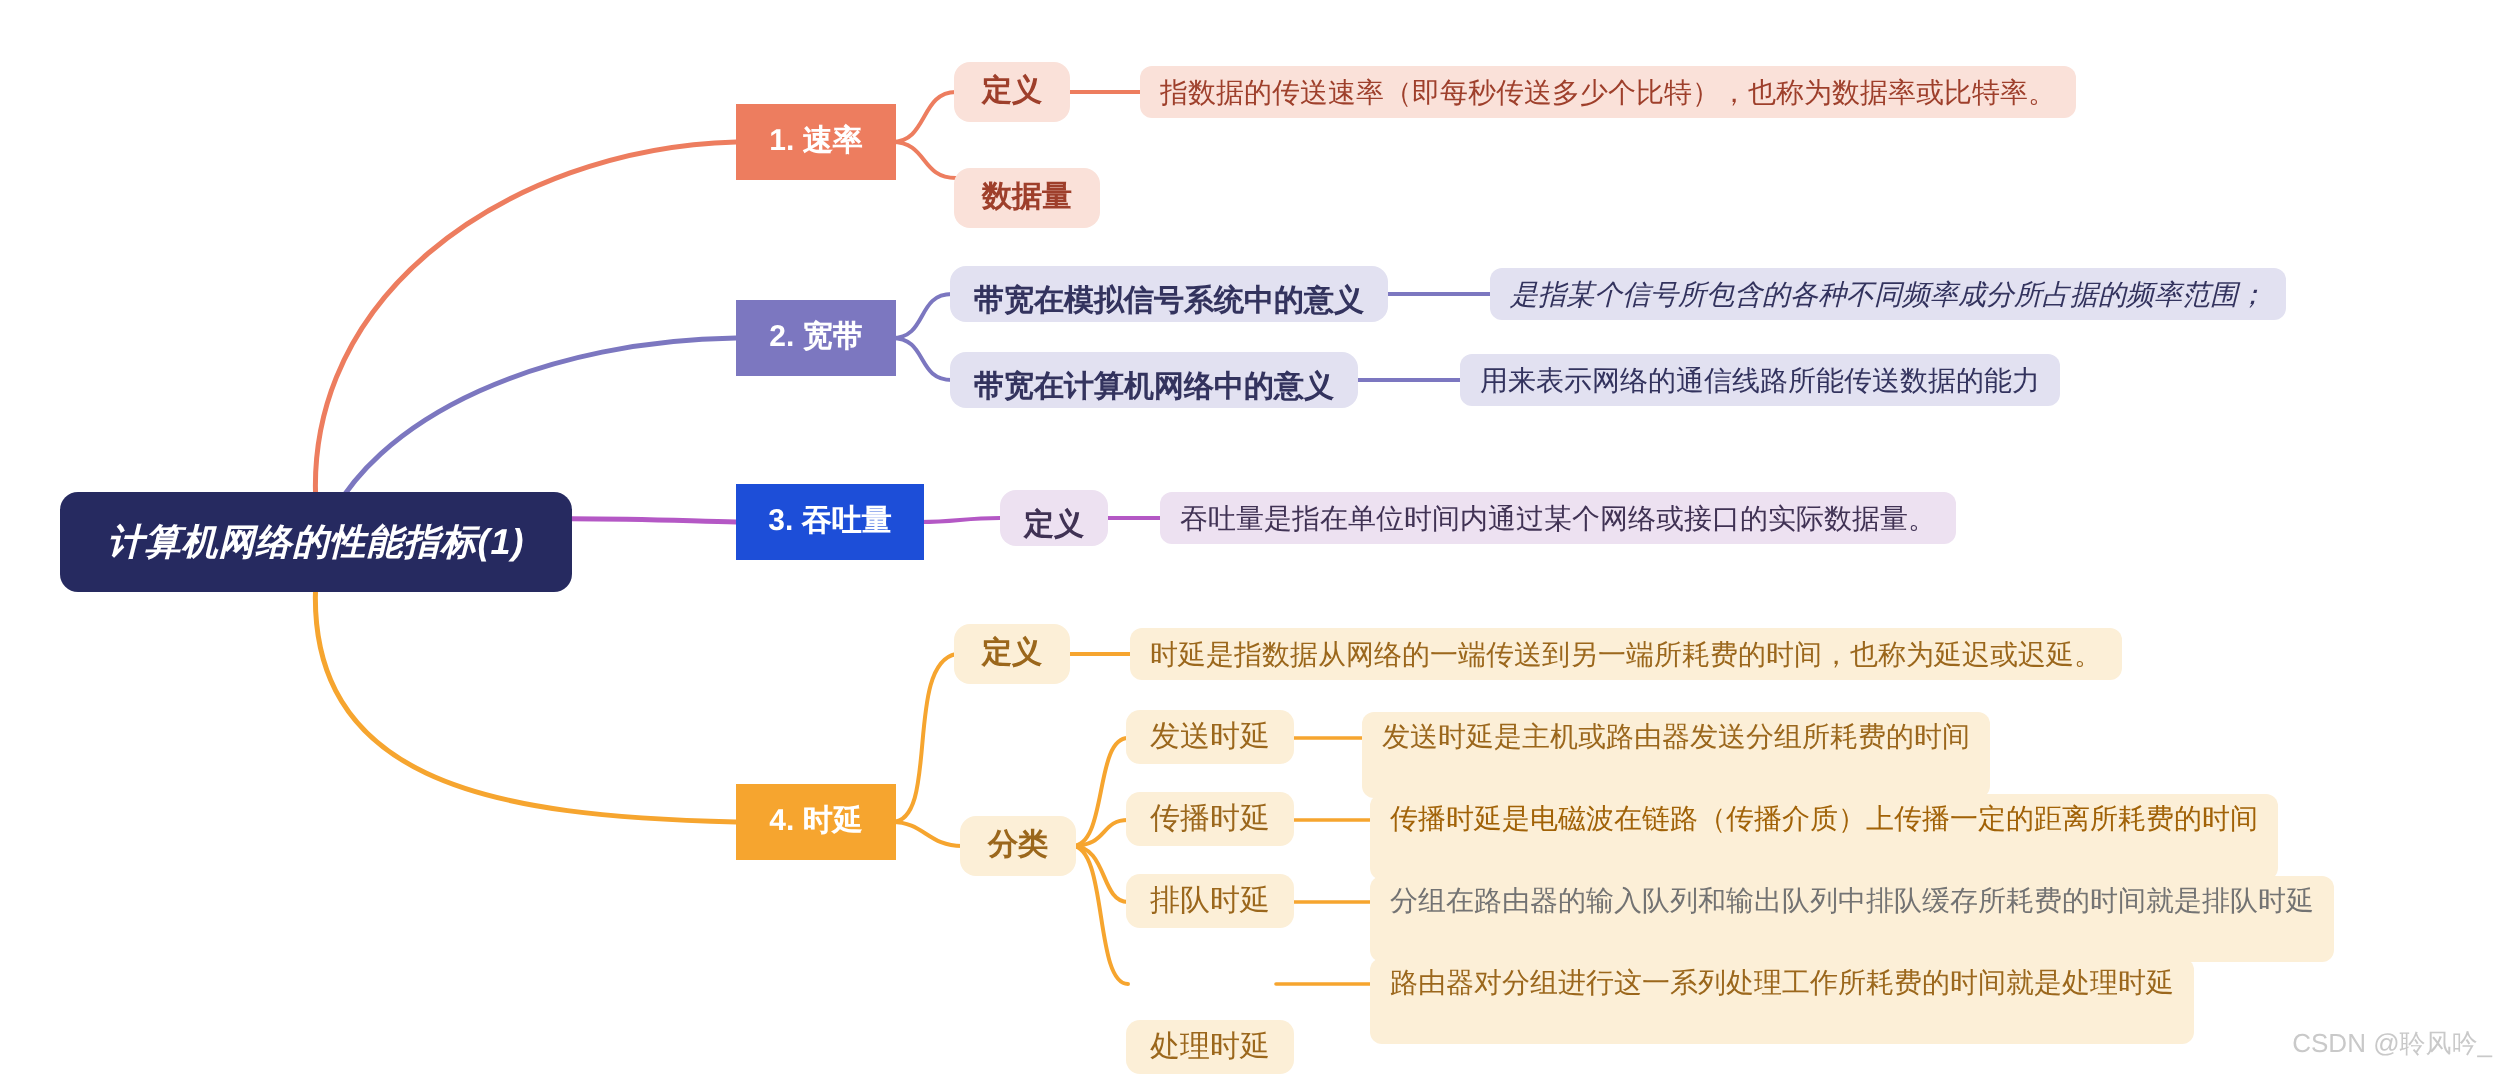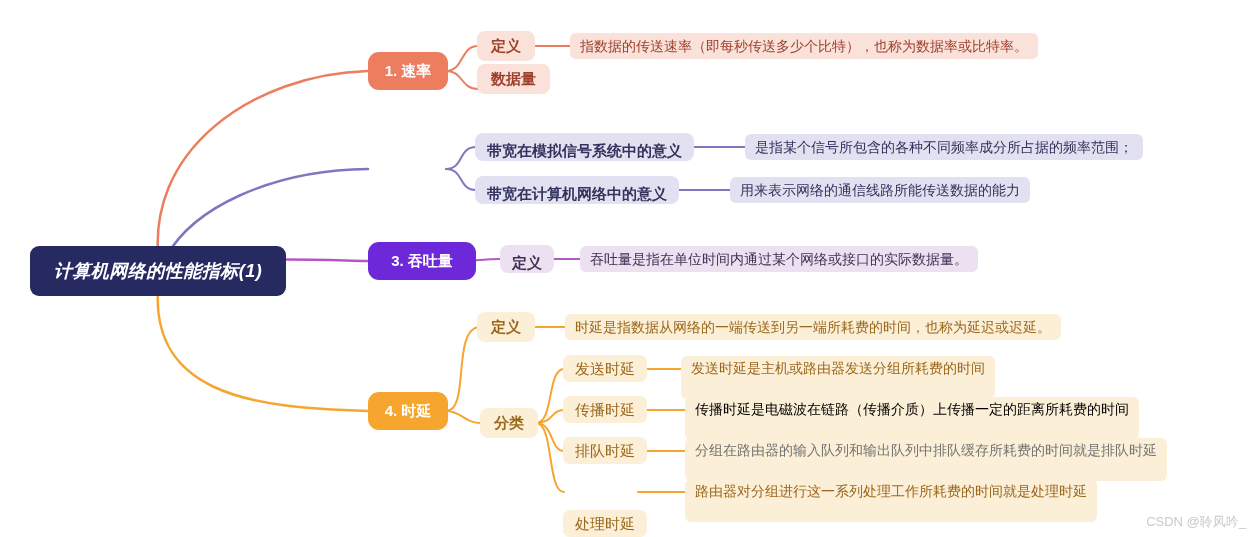--- a/index.html
+++ b/index.html
@@ -8,21 +8,21 @@
     font-family:"Liberation Sans","DejaVu Sans",sans-serif;overflow:hidden;
   }
   #edges{position:absolute;left:0;top:0;width:1256px;height:537px;}
   #edges path{fill:none;stroke-linecap:round;}
   .node{position:absolute;white-space:nowrap;box-sizing:border-box;}
   .root{
     width:256px;height:50px;line-height:50px;text-align:center;
     border-radius:9px;font-size:18px;font-weight:bold;letter-spacing:0.5px;font-style:italic;
   }
   .branch{
-    height:38px;line-height:38px;text-align:center;border-radius:11px;
+    height:38px;line-height:38px;text-align:center;border-radius:0;
     font-size:15px;font-weight:bold;color:#ffffff;
   }
   .lbl{
     height:30px;line-height:30px;padding:0 14px;border-radius:8px;
     font-size:15px;font-weight:600;
   }
   .lbl-sm{height:28px;line-height:28px;padding:4px 12px;}
   .sub{
     height:27px;line-height:27px;padding:0 12px;border-radius:7px;
     font-size:15px;font-weight:400;
@@ -69,44 +69,45 @@
     <path stroke-width="2" d="M 536 423 C 554 423, 547 492, 564 492" stroke="#f6a52f"></path>
     <path stroke-width="1.8" d="M 638 369 L 681 369" stroke="#f6a52f"></path>
     <path stroke-width="1.8" d="M 638 410 L 685 410" stroke="#f6a52f"></path>
     <path stroke-width="1.8" d="M 638 451 L 685 451" stroke="#f6a52f"></path>
     <path stroke-width="1.8" d="M 638 492 L 685 492" stroke="#f6a52f"></path>
   </svg>
 
   <div class="node root" style="left: 30px; top: 246px; background: rgb(38, 42, 96); color: rgb(255, 255, 255);">计算机网络的性能指标(1)</div>
 
   <div class="node branch" style="left: 368px; top: 52px; width: 80px; background: rgb(237, 125, 95);">1. 速率</div>
-  <div class="node branch" style="left: 368px; top: 242px; width: 108px; background: #6d28d9;">3. 吞吐量</div>
+  <div class="node branch" style="left: 368px; top: 150px; width: 80px; background: rgb(124, 119, 192);">2. 宽带</div>
+  <div class="node branch" style="left: 368px; top: 242px; width: 94px; background: #1d4ed8;">3. 吞吐量</div>
   <div class="node branch" style="left: 368px; top: 392px; width: 80px; background: rgb(246, 165, 47);">4. 时延</div>
 
   <div class="node lbl" style="left: 477px; top: 31px; background: rgb(250, 225, 217); color: rgb(158, 63, 43);">定义</div>
   <div class="node desc" style="left: 570px; top: 33px; background: rgb(250, 225, 217); color: rgb(158, 63, 43);">指数据的传送速率（即每秒传送多少个比特），也称为数据率或比特率。</div>
-  <div class="node lbl" style="left: 477px; top: 64px; background: rgb(250, 225, 217); color: rgb(158, 63, 43);">数据量</div>
+  <div class="node lbl" style="left: 477px; top: 84px; background: rgb(250, 225, 217); color: rgb(158, 63, 43);">数据量</div>
 
   <div class="node lbl lbl-sm" style="left: 475px; top: 133px; background: rgb(226, 225, 241); color: rgb(51, 51, 94);">带宽在模拟信号系统中的意义</div>
-  <div class="node desc" style="left: 745px; top: 134px; background: rgb(226, 225, 241); color: rgb(51, 51, 94);">是指某个信号所包含的各种不同频率成分所占据的频率范围；</div>
+  <div class="node desc" style="left: 745px; top: 134px; background: rgb(226, 225, 241); color: rgb(51, 51, 94); font-style: italic;">是指某个信号所包含的各种不同频率成分所占据的频率范围；</div>
   <div class="node lbl lbl-sm" style="left: 475px; top: 176px; background: rgb(226, 225, 241); color: rgb(51, 51, 94);">带宽在计算机网络中的意义</div>
   <div class="node desc" style="left: 730px; top: 177px; background: rgb(226, 225, 241); color: rgb(51, 51, 94);">用来表示网络的通信线路所能传送数据的能力</div>
 
   <div class="node lbl lbl-sm" style="left: 500px; top: 245px; background: rgb(237, 225, 241); color: rgb(64, 50, 84);">定义</div>
   <div class="node desc" style="left: 580px; top: 246px; background: rgb(237, 225, 241); color: rgb(64, 50, 84);">吞吐量是指在单位时间内通过某个网络或接口的实际数据量。</div>
 
   <div class="node lbl" style="left: 477px; top: 312px; background: rgb(252, 239, 215); color: rgb(155, 103, 28);">定义</div>
   <div class="node desc" style="left: 565px; top: 314px; background: rgb(252, 239, 215); color: rgb(155, 103, 28);">时延是指数据从网络的一端传送到另一端所耗费的时间，也称为延迟或迟延。</div>
   <div class="node lbl" style="left: 480px; top: 408px; background: rgb(252, 239, 215); color: rgb(155, 103, 28);">分类</div>
 
   <div class="node sub" style="left: 563px; top: 355px; background: rgb(252, 239, 215); color: rgb(155, 103, 28);">发送时延</div>
   <div class="node desc desc-sm" style="left: 681px; top: 356px; background: rgb(252, 239, 215); color: rgb(155, 103, 28);">发送时延是主机或路由器发送分组所耗费的时间</div>
 
   <div class="node sub" style="left: 563px; top: 396px; background: rgb(252, 239, 215); color: rgb(155, 103, 28);">传播时延</div>
-  <div class="node desc desc-sm" style="left: 685px; top: 397px; background: rgb(252, 239, 215); color: #000000;">传播时延是电磁波在链路（传播介质）上传播一定的距离所耗费的时间</div>
+  <div class="node desc desc-sm" style="left: 685px; top: 397px; background: rgb(252, 239, 215); color: #a16207;">传播时延是电磁波在链路（传播介质）上传播一定的距离所耗费的时间</div>
 
   <div class="node sub" style="left: 563px; top: 437px; background: rgb(252, 239, 215); color: rgb(155, 103, 28);">排队时延</div>
   <div class="node desc desc-sm" style="left: 685px; top: 438px; background: rgb(252, 239, 215); color: #737373;">分组在路由器的输入队列和输出队列中排队缓存所耗费的时间就是排队时延</div>
 
   <div class="node sub" style="left: 563px; top: 478px; background: rgb(252, 239, 215); color: rgb(155, 103, 28); margin-top: 32px;">处理时延</div>
   <div class="node desc desc-sm" style="left: 685px; top: 479px; background: rgb(252, 239, 215); color: rgb(155, 103, 28);">路由器对分组进行这一系列处理工作所耗费的时间就是处理时延</div>
 
   <div class="watermark">CSDN @聆风吟_</div>
 
 </div>

